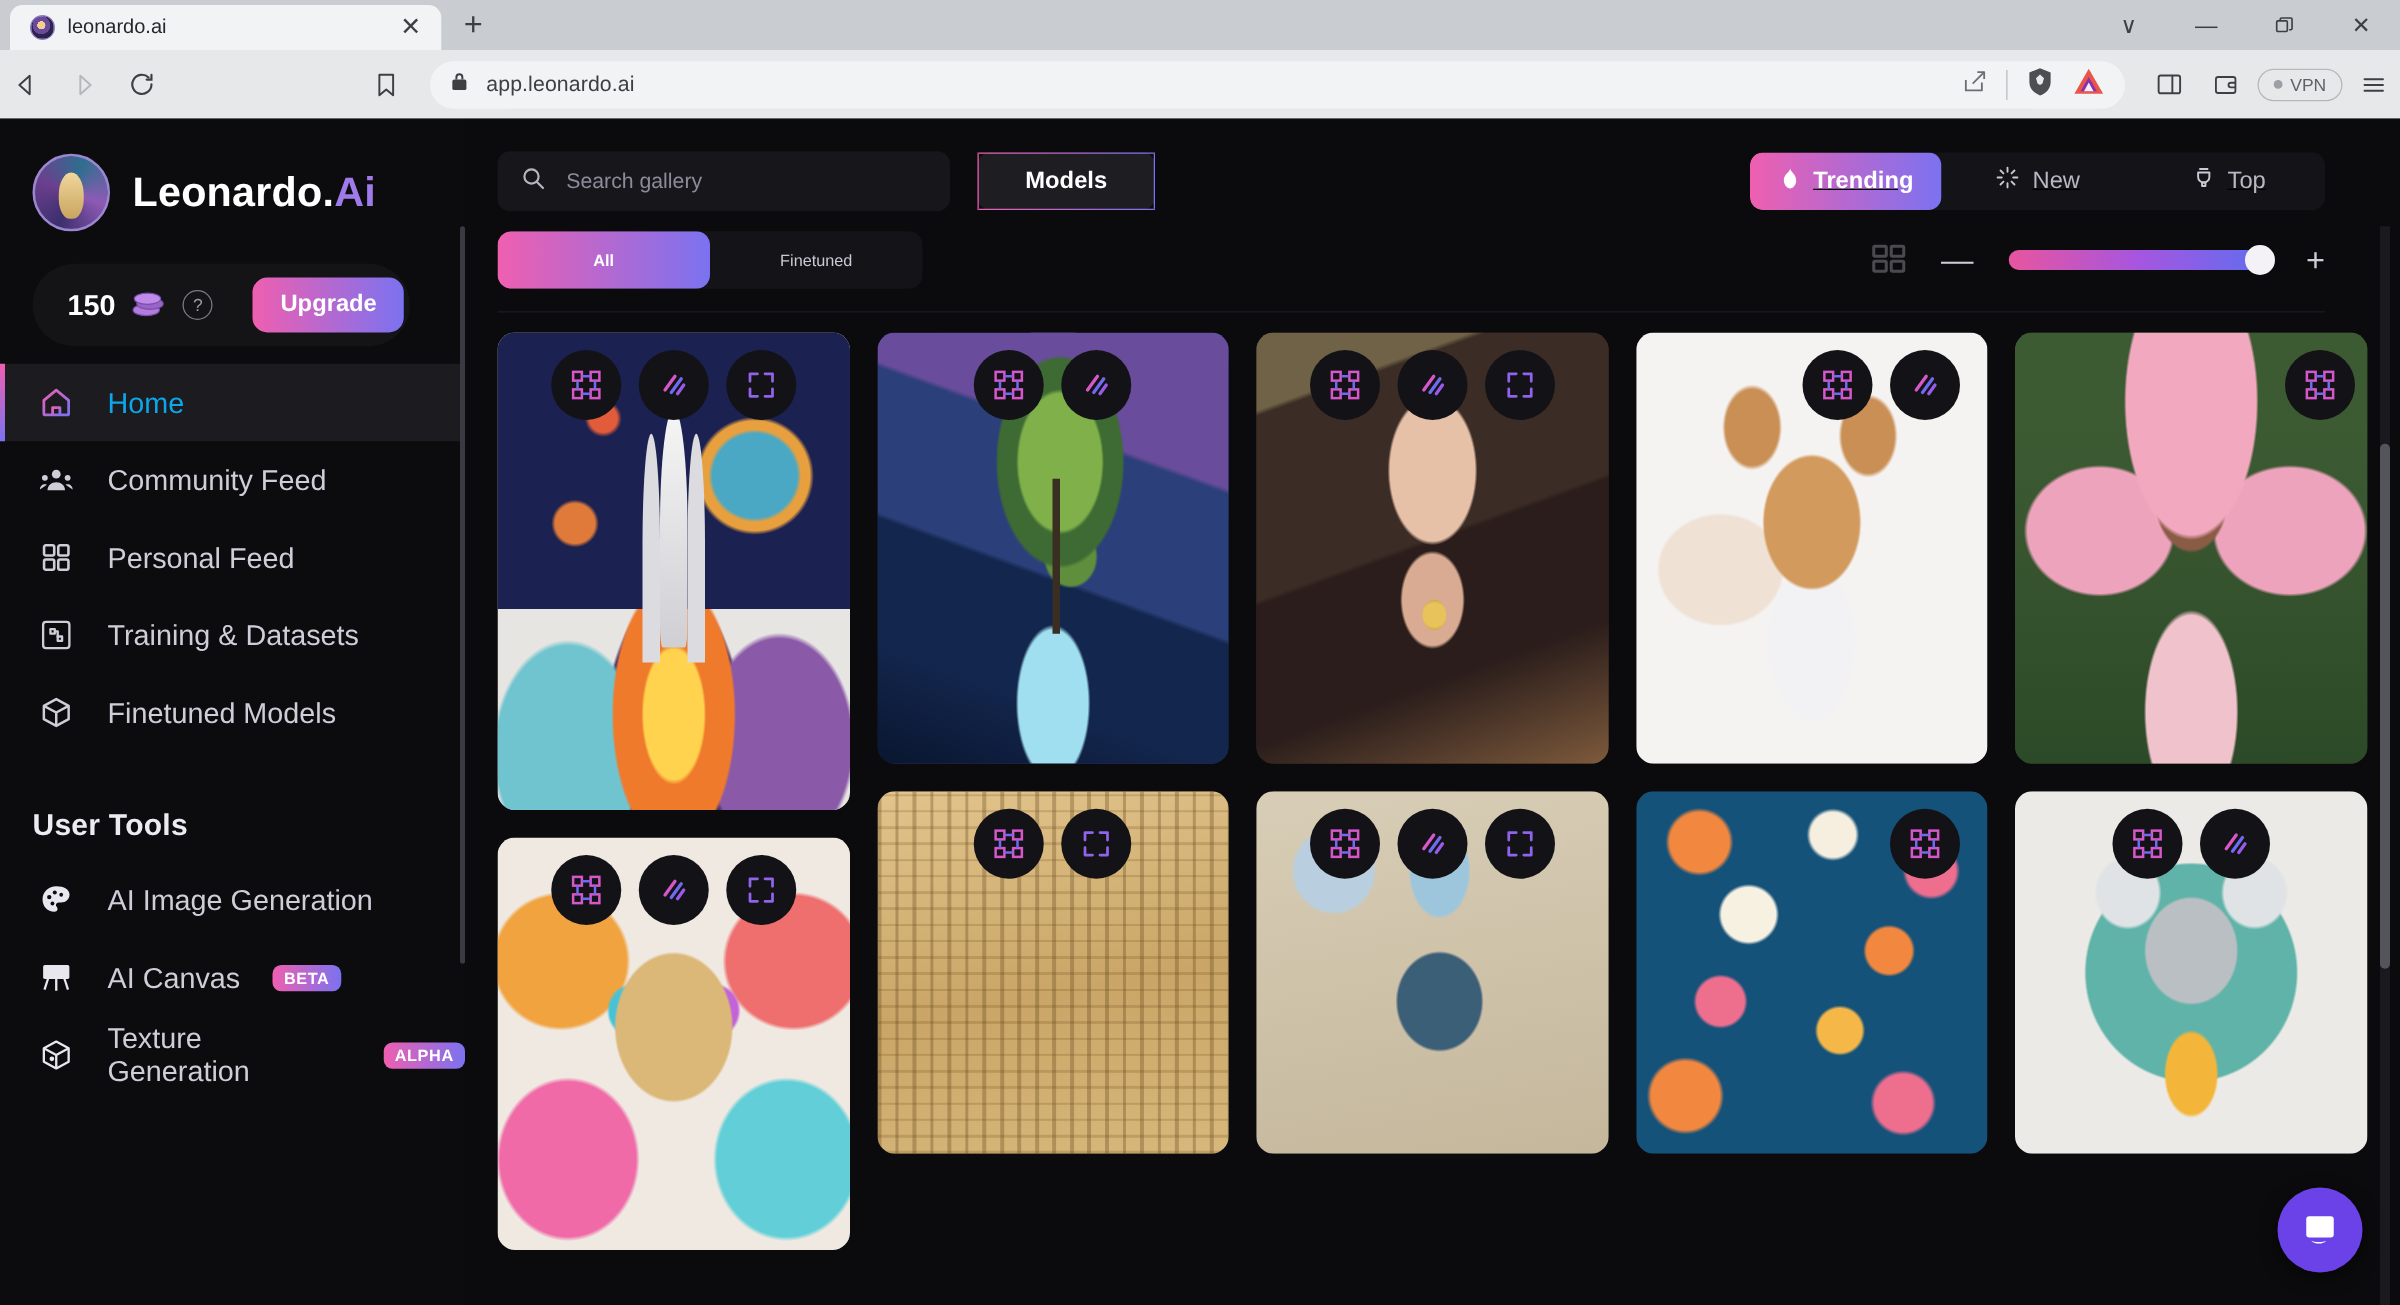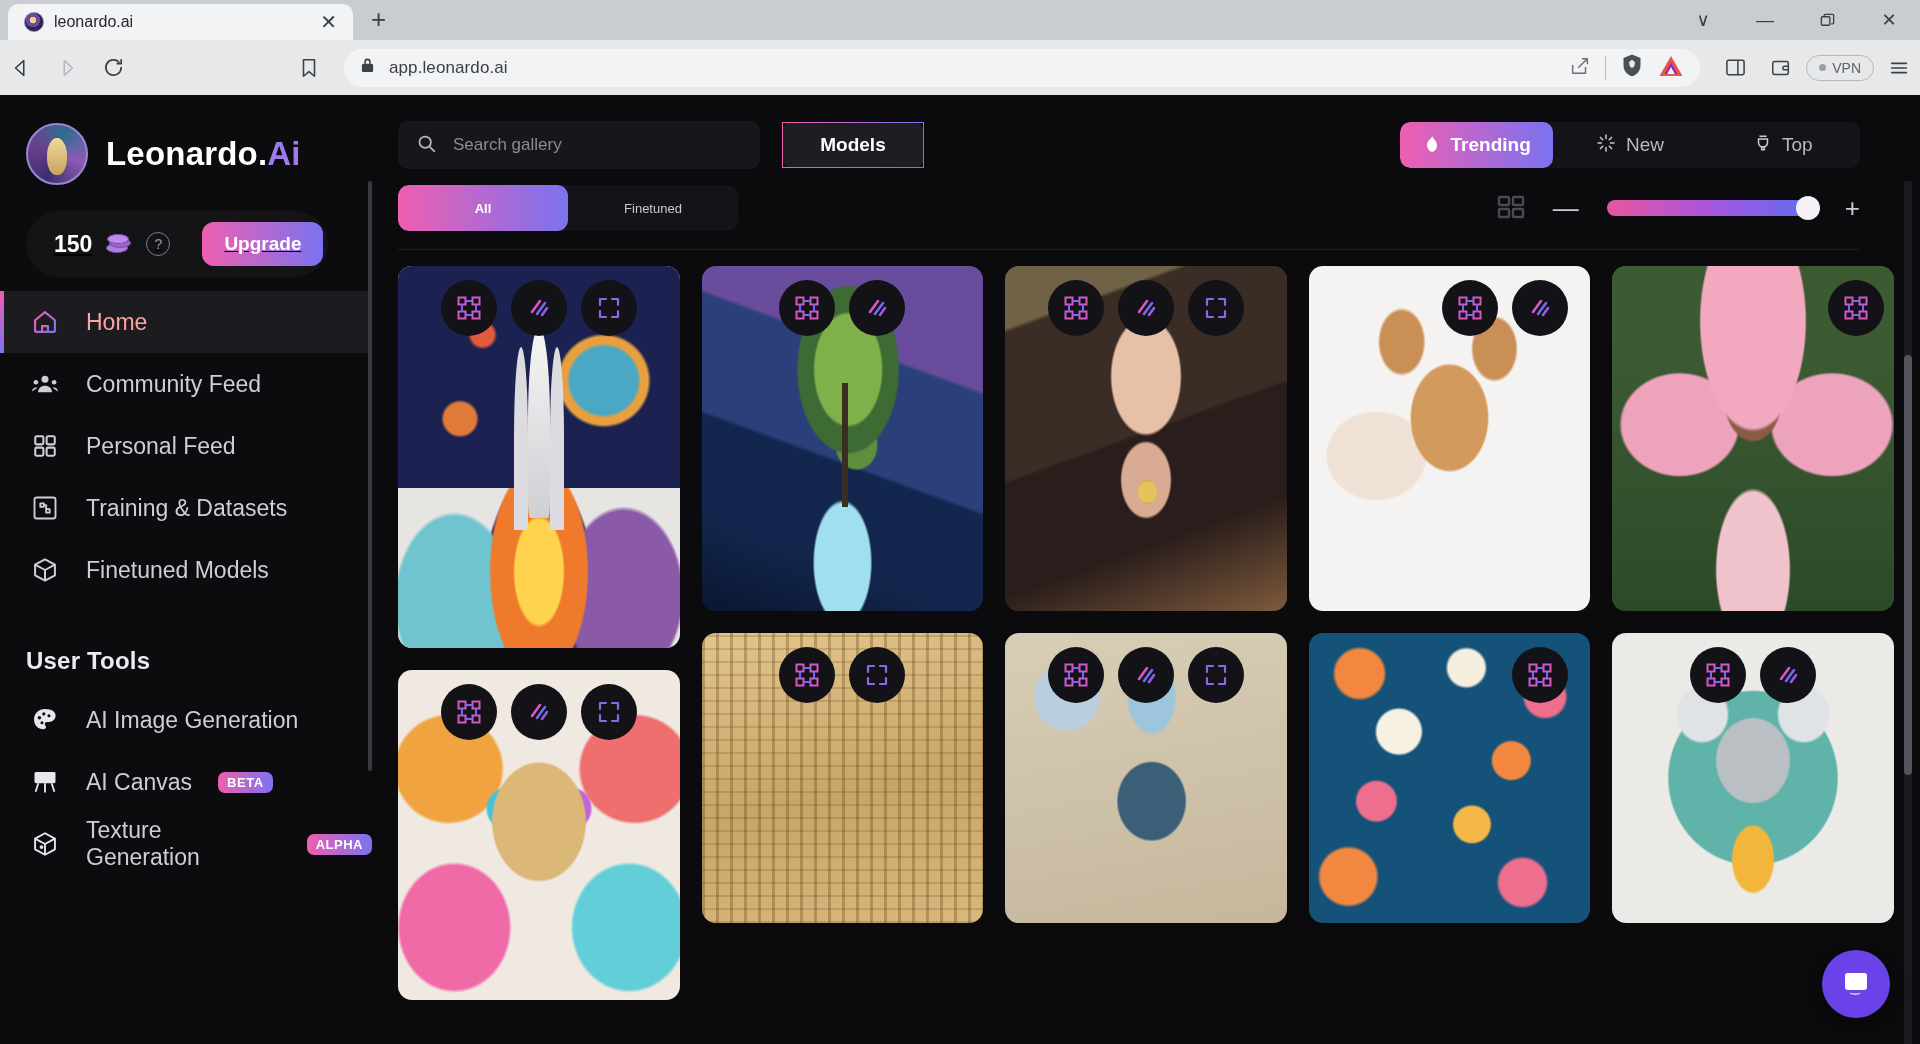--- a/index.html
+++ b/index.html
@@ -85,21 +85,20 @@
     border-radius: 50% 50% 45% 45%;
   }
   .brand-name { font-size: 33px; font-weight: 700; color: #fff; letter-spacing: .2px; }
   .brand-name .ai { color: #9f7bea; }
 
   .credits-row { margin: 26px 26px 0 26px; }
   .credits {
     height: 66px; background: #141417; border-radius: 36px;
     display: flex; align-items: center; padding: 0 12px 0 28px; gap: 14px;
     width: 302px;
-    text-decoration: underline;
   }
   .credit-num { font-size: 23px; font-weight: 700; color: #fff; }
   .coin {
     width: 26px; height: 20px; position: relative; flex: 0 0 26px;
   }
   .coin i {
     position: absolute; width: 22px; height: 10px; border-radius: 50%;
     background: #a06ad0; border: 1.5px solid #7a4fae;
   }
   .coin i:nth-child(1){ left:0; top:9px; background:#b07ddd; }
@@ -121,21 +120,21 @@
   .section-title {
     font-size: 24px; font-weight: 700; color: #eceaf2;
     padding: 46px 0 0 26px; letter-spacing: .2px;
   }
   .nav { margin-top: 14px; }
   .nav-item {
     height: 62px; display: flex; align-items: center; gap: 26px;
     padding-left: 30px; cursor: pointer; color: #cfcdd8; font-size: 23px;
     position: relative;
   }
-  .nav-item.active { background: #1b1b20; color: #fca5a5; }
+  .nav-item.active { background: #1b1b20; color: #0ea5e9; }
   .nav-item.active::before {
     content:""; position: absolute; left: 0; top: 0; bottom: 0; width: 4px;
     background: linear-gradient(180deg,#ef5fb0,#7b72f0);
   }
   .nav-icon { width: 30px; height: 30px; flex: 0 0 30px; display: flex; align-items: center; justify-content: center; }
   .badge {
     font-size: 13px; font-weight: 700; color: #fff; padding: 3px 9px; border-radius: 7px;
     background: linear-gradient(90deg,#ef5fb0,#7b72f0); letter-spacing: .5px;
   }
   .sb-scroll {
@@ -155,21 +154,21 @@
     background: transparent; border: none; outline: none; color: #e6e4ee;
     font-size: 17px; font-family: "Liberation Sans", sans-serif; width: 100%;
   }
   .searchbox input::placeholder { color: #8d8b99; }
   .search-btn {
     width: 142px; height: 46px; border-radius: 10px; background: #1d1d22;
     border: 1.5px solid; border-image: linear-gradient(90deg,#ef5fb0,#7b72f0) 1;
     color: #fff; font-size: 19px; font-weight: 700; cursor: pointer;
     font-family: "Liberation Sans", sans-serif;
   }
-  .seg-right { margin-left: auto; display: flex; }
+  .seg-right { margin-left: auto; display: flex; text-decoration: underline; }
   .seg {
     background: #141418; border-radius: 10px; display: flex; overflow: hidden;
     height: 46px; width: 460px;
   }
   .seg-btn {
     flex: 1; display: flex; align-items: center; justify-content: center; gap: 10px;
     color: #b9b7c4; font-size: 19px; cursor: pointer;
   }
   .seg-btn.active { background: linear-gradient(90deg,#ef5fb0,#7b72f0); color: #fff; font-weight: 600; border-radius: 10px; }
 

